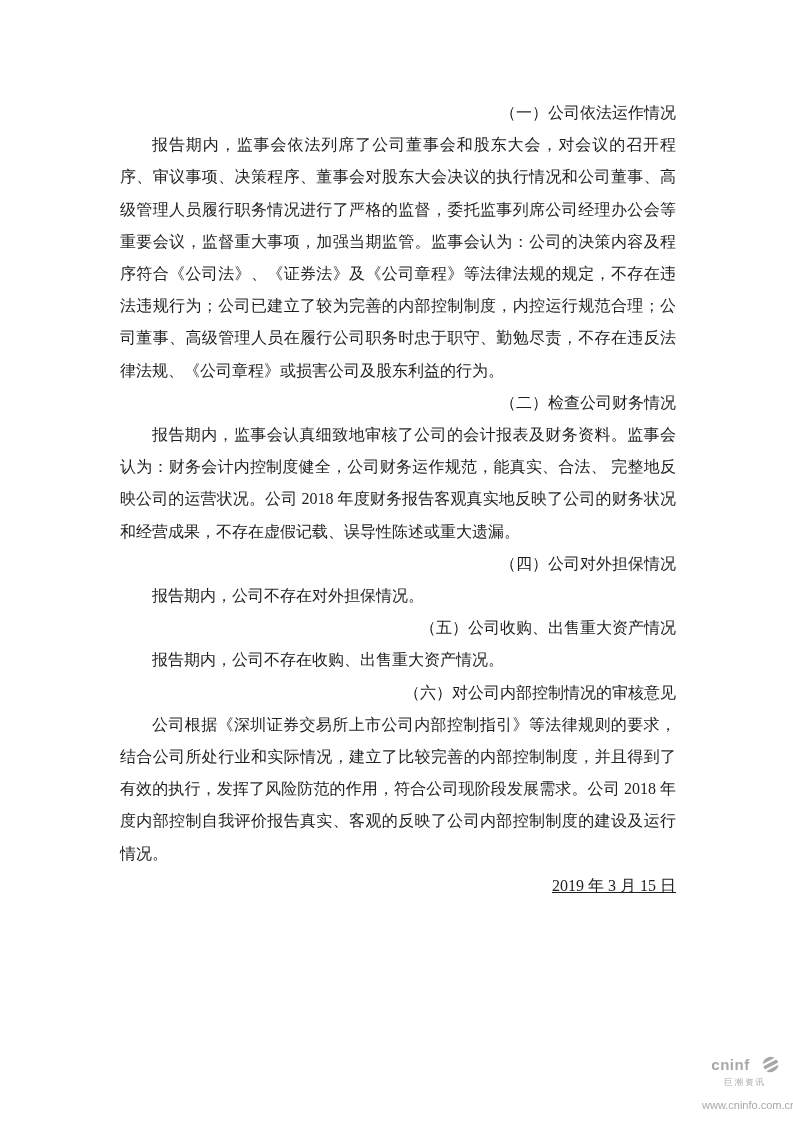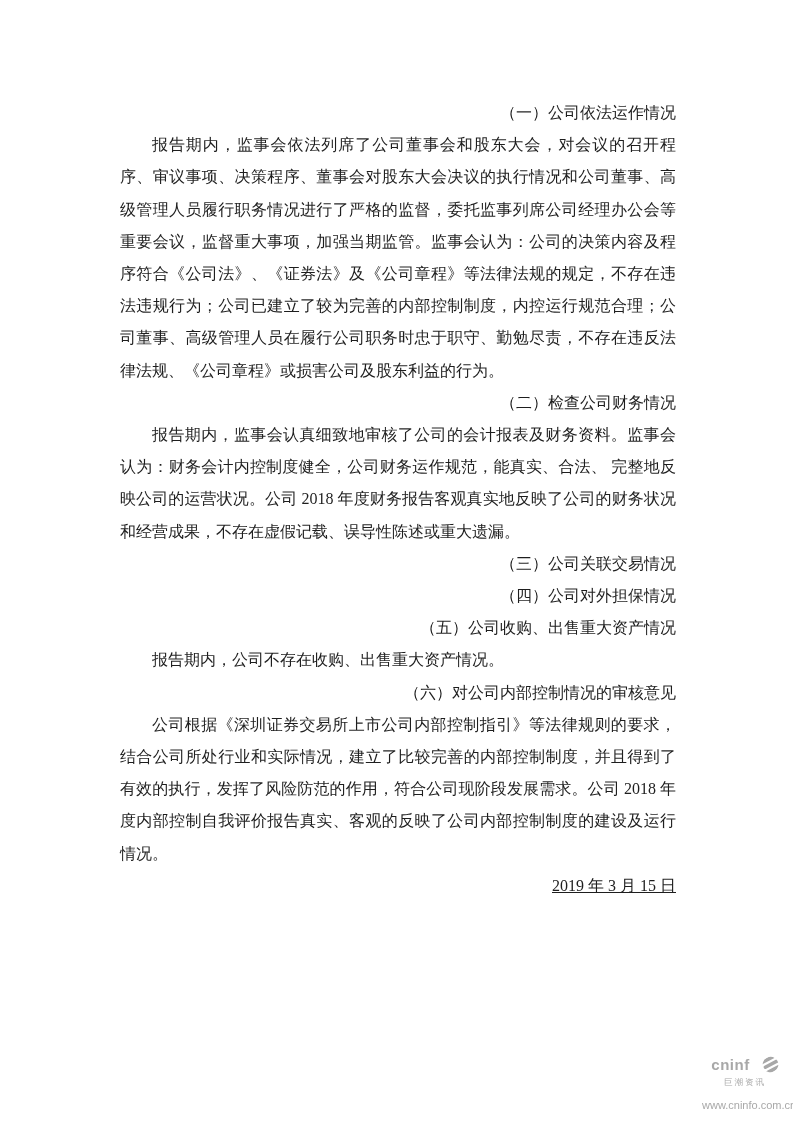--- a/index.html
+++ b/index.html
@@ -87,22 +87,22 @@
 </head>
 <body>
 
 <div class="page">
 
   <div class="content">
     <p class="heading">（一）公司依法运作情况</p>
     <p class="para">报告期内，监事会依法列席了公司董事会和股东大会，对会议的召开程序、审议事项、决策程序、董事会对股东大会决议的执行情况和公司董事、高级管理人员履行职务情况进行了严格的监督，委托监事列席公司经理办公会等重要会议，监督重大事项，加强当期监管。监事会认为：公司的决策内容及程序符合《公司法》、《证券法》及《公司章程》等法律法规的规定，不存在违法违规行为；公司已建立了较为完善的内部控制制度，内控运行规范合理；公司董事、高级管理人员在履行公司职务时忠于职守、勤勉尽责，不存在违反法律法规、《公司章程》或损害公司及股东利益的行为。</p>
     <p class="heading">（二）检查公司财务情况</p>
     <p class="para">报告期内，监事会认真细致地审核了公司的会计报表及财务资料。监事会认为：财务会计内控制度健全，公司财务运作规范，能真实、合法、 完整地反映公司的运营状况。公司 2018 年度财务报告客观真实地反映了公司的财务状况和经营成果，不存在虚假记载、误导性陈述或重大遗漏。</p>
-    <p class="heading">（三）公司关联交易情况</p>
     <p class="heading">（四）公司对外担保情况</p>
+    <p class="para">报告期内，公司不存在对外担保情况。</p>
     <p class="heading">（五）公司收购、出售重大资产情况</p>
     <p class="para">报告期内，公司不存在收购、出售重大资产情况。</p>
     <p class="heading">（六）对公司内部控制情况的审核意见</p>
     <p class="para">公司根据《深圳证券交易所上市公司内部控制指引》等法律规则的要求，结合公司所处行业和实际情况，建立了比较完善的内部控制制度，并且得到了有效的执行，发挥了风险防范的作用，符合公司现阶段发展需求。公司 2018 年度内部控制自我评价报告真实、客观的反映了公司内部控制制度的建设及运行情况。</p>
     <p class="date-line">2019 年 3 月 15 日</p>
   </div>
 
   <div class="watermark">
     <div class="wm-brand-row">
       <span class="wm-brand">cninf</span>

